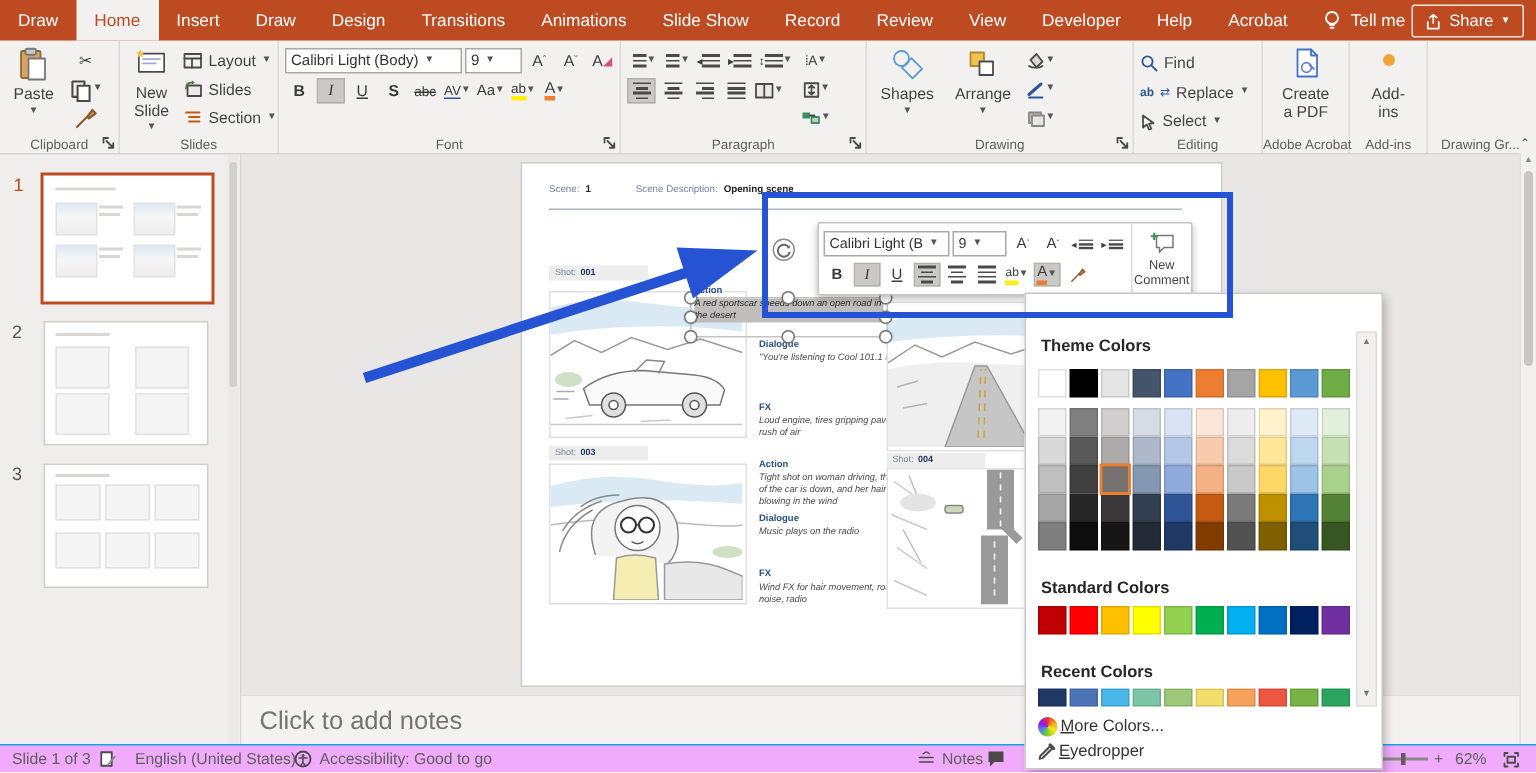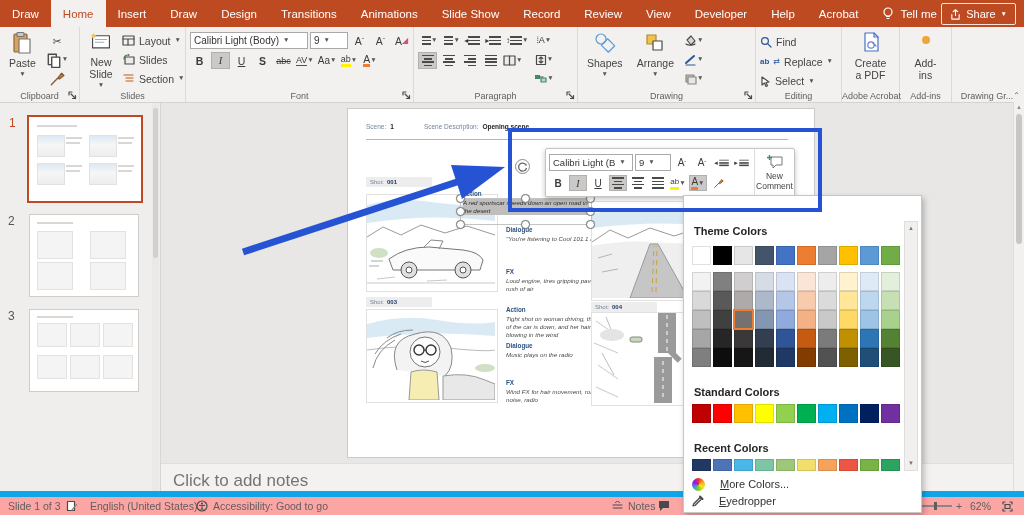--- a/index.html
+++ b/index.html
@@ -54,21 +54,21 @@
   .shot-img{position:absolute;background:#fff;border:1px solid #E3E1DF}
   .stxt{position:absolute;width:106px;font-size:6.2px;line-height:8px}
   .shead{color:#2A5284;font-weight:bold;font-size:6.3px;margin-bottom:1px}
   .sbody{color:#4a4a4a;font-style:italic}
   .selbox{position:absolute;left:112px;top:89px;width:130px;height:25px;border:1px solid #c4c4c4;z-index:3}
   .seltxt{position:absolute;left:2px;top:0;width:126px;font-size:6.2px;line-height:8.2px;font-style:italic;color:#2b2b2b;background:#BFBEBD}
   .hd{position:absolute;width:7px;height:7px;border-radius:50%;background:#fff;border:1px solid #7a7a7a;box-shadow:0 0 1px rgba(0,0,0,.35);z-index:4}
   
   .notespane{position:absolute;left:161px;right:10px;top:463px;height:34px;background:#F4F2F1;border-top:1px solid #E1DFDD}
   .notespane .ph{font-size:17px;color:#767472;padding:7px 0 0 12px}
-  .statusbar{position:absolute;left:0;right:0;bottom:0;height:18px;background:#fca5a5;border-top:6px solid #0ea5e9;font-size:10.5px;color:#605E5C;z-index:6}
+  .statusbar{position:absolute;left:0;right:0;bottom:0;height:18px;background:#f0abfc;border-top:1px solid #0ea5e9;font-size:10.5px;color:#605E5C;z-index:6}
   .sb{position:absolute;top:0;height:18px;display:flex;align-items:center;gap:5px}
   .vscroll{position:absolute;right:0;top:102px;width:10px;bottom:18px;background:#F2F1F0;border-left:1px solid #E0DEDC;z-index:6}
   .vthumb{position:absolute;left:2px;width:6px;background:#C9C7C5;border-radius:3px}
   .varrow{font-size:6px;color:#888;text-align:center;line-height:10px}
   
   .arrow-svg{position:absolute;left:0;top:0;z-index:30;pointer-events:none}
   .bluerect{position:absolute;left:508px;top:128px;width:306px;height:76px;border:4px solid #2653D4;z-index:60;pointer-events:none}
   .minibar{position:absolute;left:545px;top:148px;width:250px;height:49px;background:#fff;border:1px solid #C7C5C3;border-radius:2px;box-shadow:0 2px 5px rgba(0,0,0,.25);z-index:40;display:flex;box-sizing:border-box}
   .mb-left{flex:1;display:flex;flex-direction:column;justify-content:space-evenly;padding:2px 3px;gap:1px}
   .mb-row{display:flex;align-items:center;gap:2px}
@@ -79,21 +79,21 @@
   
   .picker{position:absolute;left:683px;top:195px;width:237px;height:316px;background:#fff;border:1px solid #C8C6C4;box-shadow:2px 3px 6px rgba(0,0,0,.25);z-index:50;font-size:11px;color:#333}
   .hc-row{position:absolute;left:0;top:0;right:0;height:21px;display:flex;align-items:center;gap:6px;padding-left:8px;color:#9a9896;border-bottom:1px solid #E5E3E1}
   .cb{width:10px;height:10px;border:1px solid #B8B6B4;background:#fff}
   .pk-title{position:absolute;left:10px;font-weight:bold;color:#262626}
   .swrow{position:absolute;left:8px;display:flex;gap:2px}
   .sw{width:19px;height:19px;box-shadow:inset 0 0 0 1px rgba(0,0,0,.12)}
   .sw.r{height:12px}
   .swgrid{position:absolute;left:8px;top:76px;display:grid;grid-template-columns:repeat(10,19px);grid-auto-rows:19px;column-gap:2px}
   .sw.selected{outline:2px solid #ED7D31;outline-offset:-1px;z-index:2}
-  .pk-item{position:absolute;left:8px;display:flex;align-items:center;gap:15px;height:16px}
+  .pk-item{position:absolute;left:8px;display:flex;align-items:center;gap:2px;height:16px}
   .fl{display:block}
   .fl::first-letter{text-decoration:underline}
   .wheel{width:13px;height:13px;border-radius:50%;background:conic-gradient(#e5342c,#f5a623,#f8e71c,#7ed321,#4a90d9,#9013fe,#e5342c)}
   .pk-scroll{position:absolute;right:3px;top:25px;width:14px;height:250px;background:#F1F0EF;border:1px solid #E0DEDC;box-sizing:border-box}
   .pk-scroll .u{position:absolute;top:0;left:0;right:0;height:13px;text-align:center;font-size:6px;color:#777;line-height:13px}
   .pk-scroll .d{position:absolute;bottom:0;left:0;right:0;height:13px;text-align:center;font-size:6px;color:#777;line-height:13px}
 </style>
 </head>
 <body>
 

